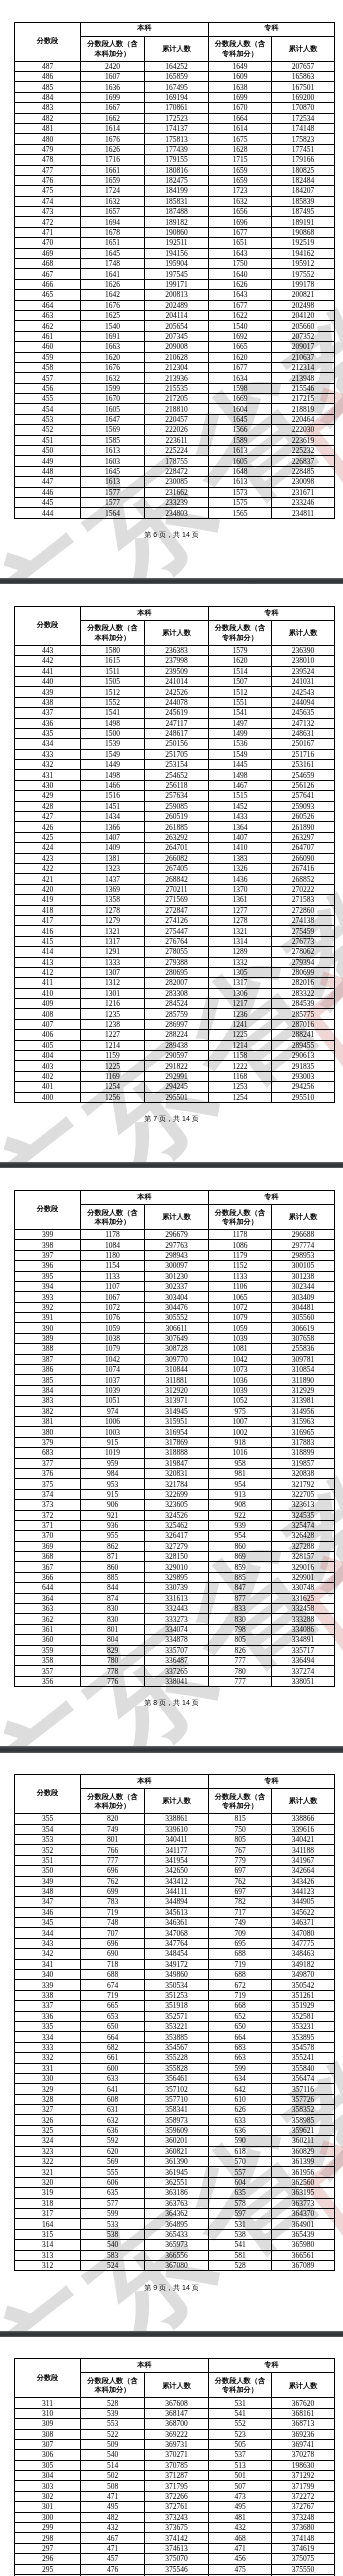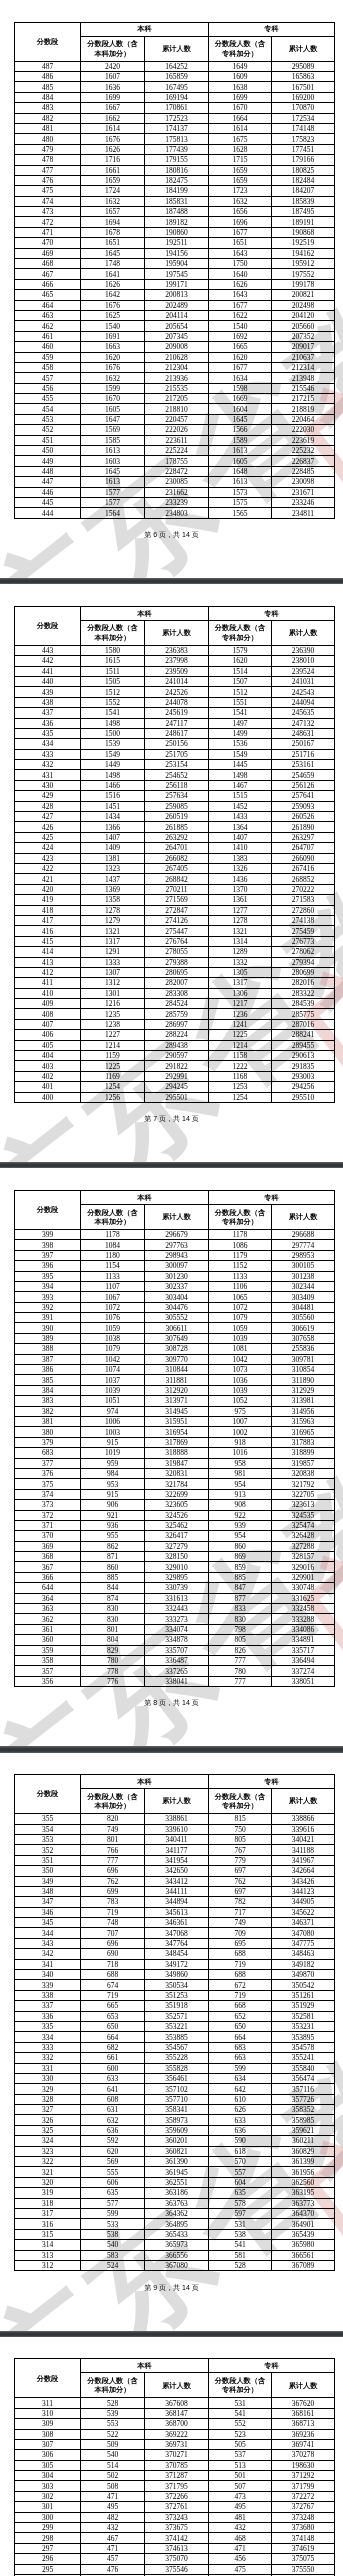--- a/index.html
+++ b/index.html
@@ -9,21 +9,21 @@
     background:linear-gradient(180deg,#64676b 0%,#383b3e 30%,#2f3235 70%,#5d6064 100%);}
   .wm{position:absolute;white-space:nowrap;pointer-events:none;z-index:0;
       font-weight:700;transform:rotate(-38deg);letter-spacing:7.2px;}
   .wm-gray{left:-108px;top:242px;font-size:121px;color:rgba(125,125,128,0.26);}
   .wm-pink{left:208px;top:77px;font-size:121px;color:rgba(208,120,120,0.30);}
   table.score-table{position:relative;z-index:1;border-collapse:collapse;table-layout:fixed;
       width:321px;margin:21.6px 0 0 14px;}
   .score-table th,.score-table td{border:1px solid #000;text-align:center;padding:0;overflow:hidden;}
   .score-table thead th{font-family:"Liberation Sans","DejaVu Sans",sans-serif;
       font-weight:700;font-size:7.2px;line-height:1.3;}
-  .score-table tr.h-group th{height:13px;}
+  .score-table tr.h-group th{height:13px;font-family:Liberation Mono, monospace;}
   .score-table tr.h-sub th{height:24px;padding:0 3.1px;}
   .score-table tbody td{height:9.4px;font-family:"Liberation Serif","DejaVu Serif",serif;
       font-size:7.5px;font-weight:400;}
   .page-footer{position:relative;z-index:1;text-align:center;margin-top:11.3px;
       font-size:7px;font-weight:400;}
   .col-score{width:66px;}.col-a{width:64px;}.col-b{width:64px;}.col-c{width:63px;}.col-d{width:63px;}
 </style>
 </head>
 <body>
 
@@ -51,21 +51,21 @@
           <th>分数段人数（含专科加分）</th>
           <th>累计人数</th>
         </tr>
       </thead>
       <tbody>
           <tr>
             <td>487</td>
             <td>2420</td>
             <td>164252</td>
             <td>1649</td>
-            <td>295089</td>
+            <td>207657</td>
           </tr>
           <tr>
             <td>486</td>
             <td>1607</td>
             <td>165859</td>
             <td>1609</td>
             <td>165863</td>
           </tr>
           <tr>
             <td>485</td>
@@ -1334,21 +1334,21 @@
             <td>363773</td>
           </tr>
           <tr>
             <td>317</td>
             <td>599</td>
             <td>364362</td>
             <td>597</td>
             <td>364370</td>
           </tr>
           <tr>
-            <td>316</td>
+            <td>164</td>
             <td>533</td>
             <td>364895</td>
             <td>531</td>
             <td>364901</td>
           </tr>
           <tr>
             <td>315</td>
             <td>538</td>
             <td>365433</td>
             <td>538</td>

